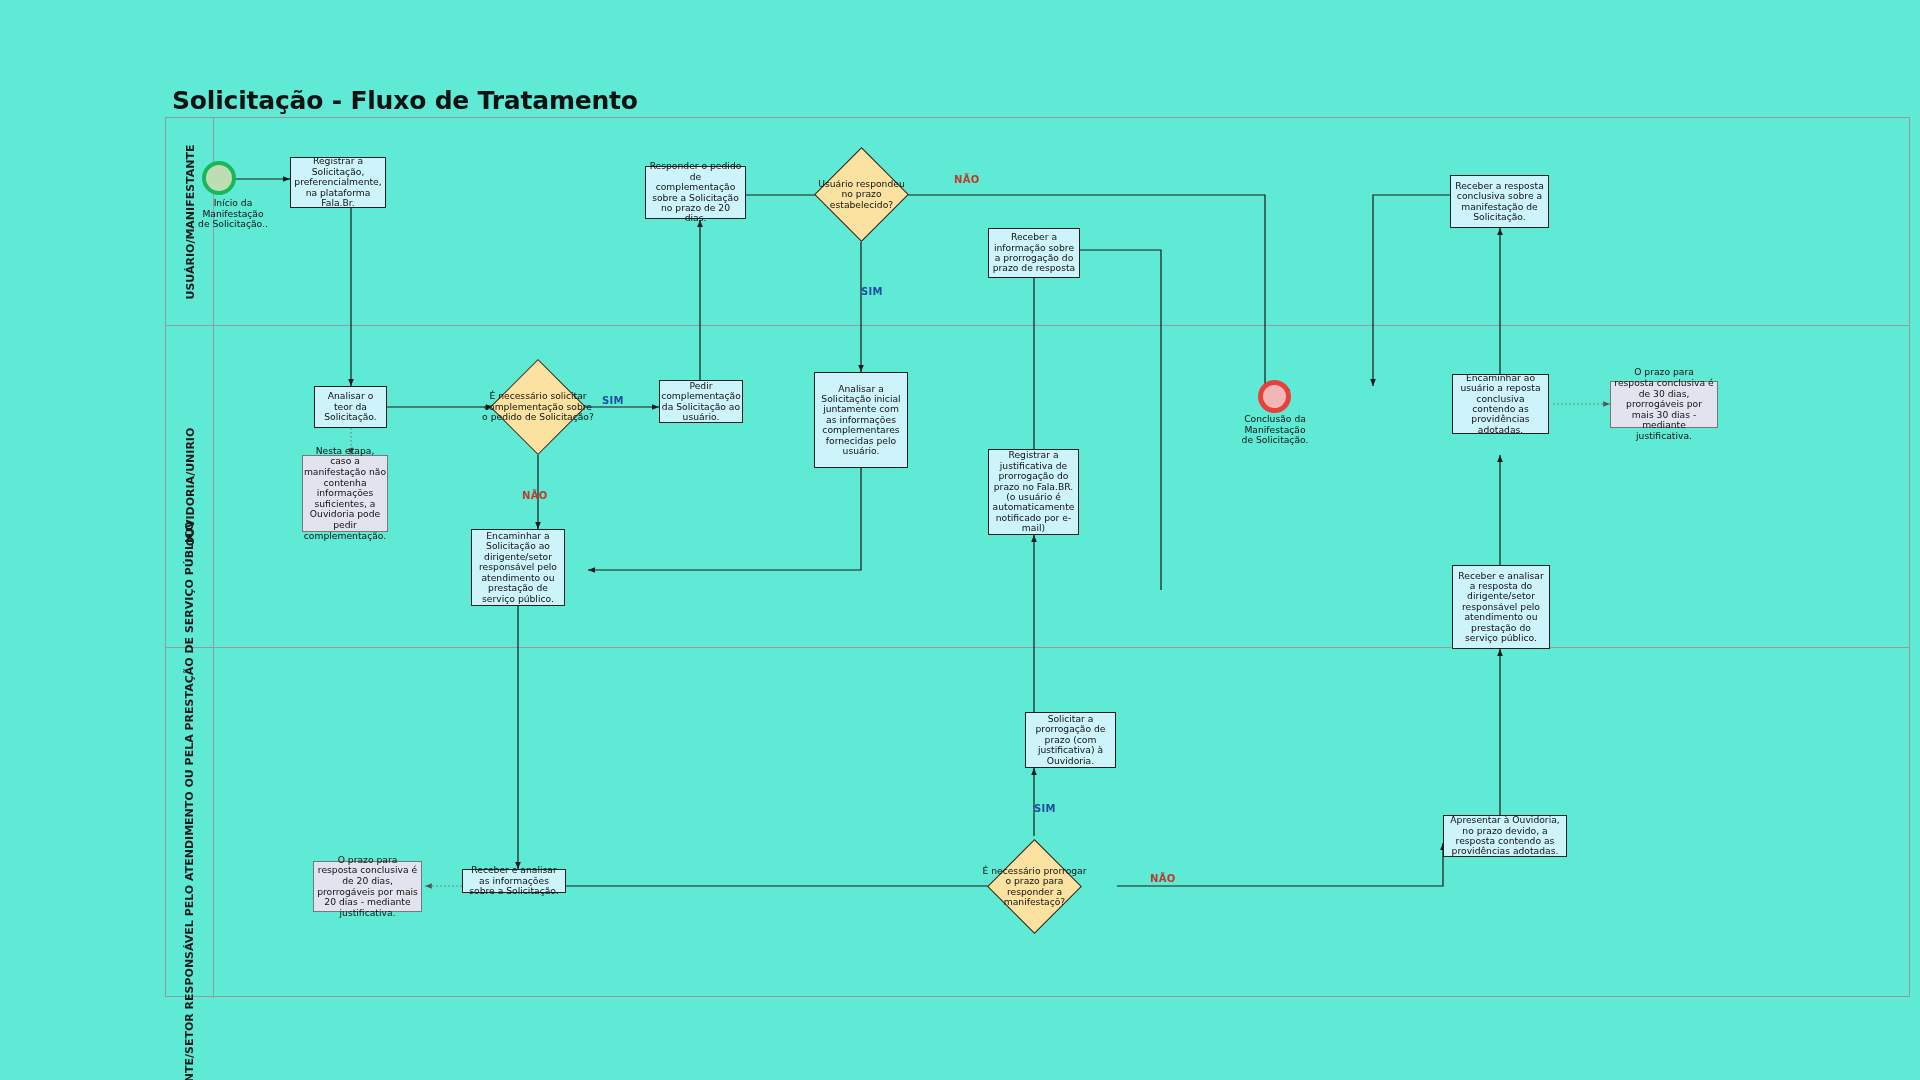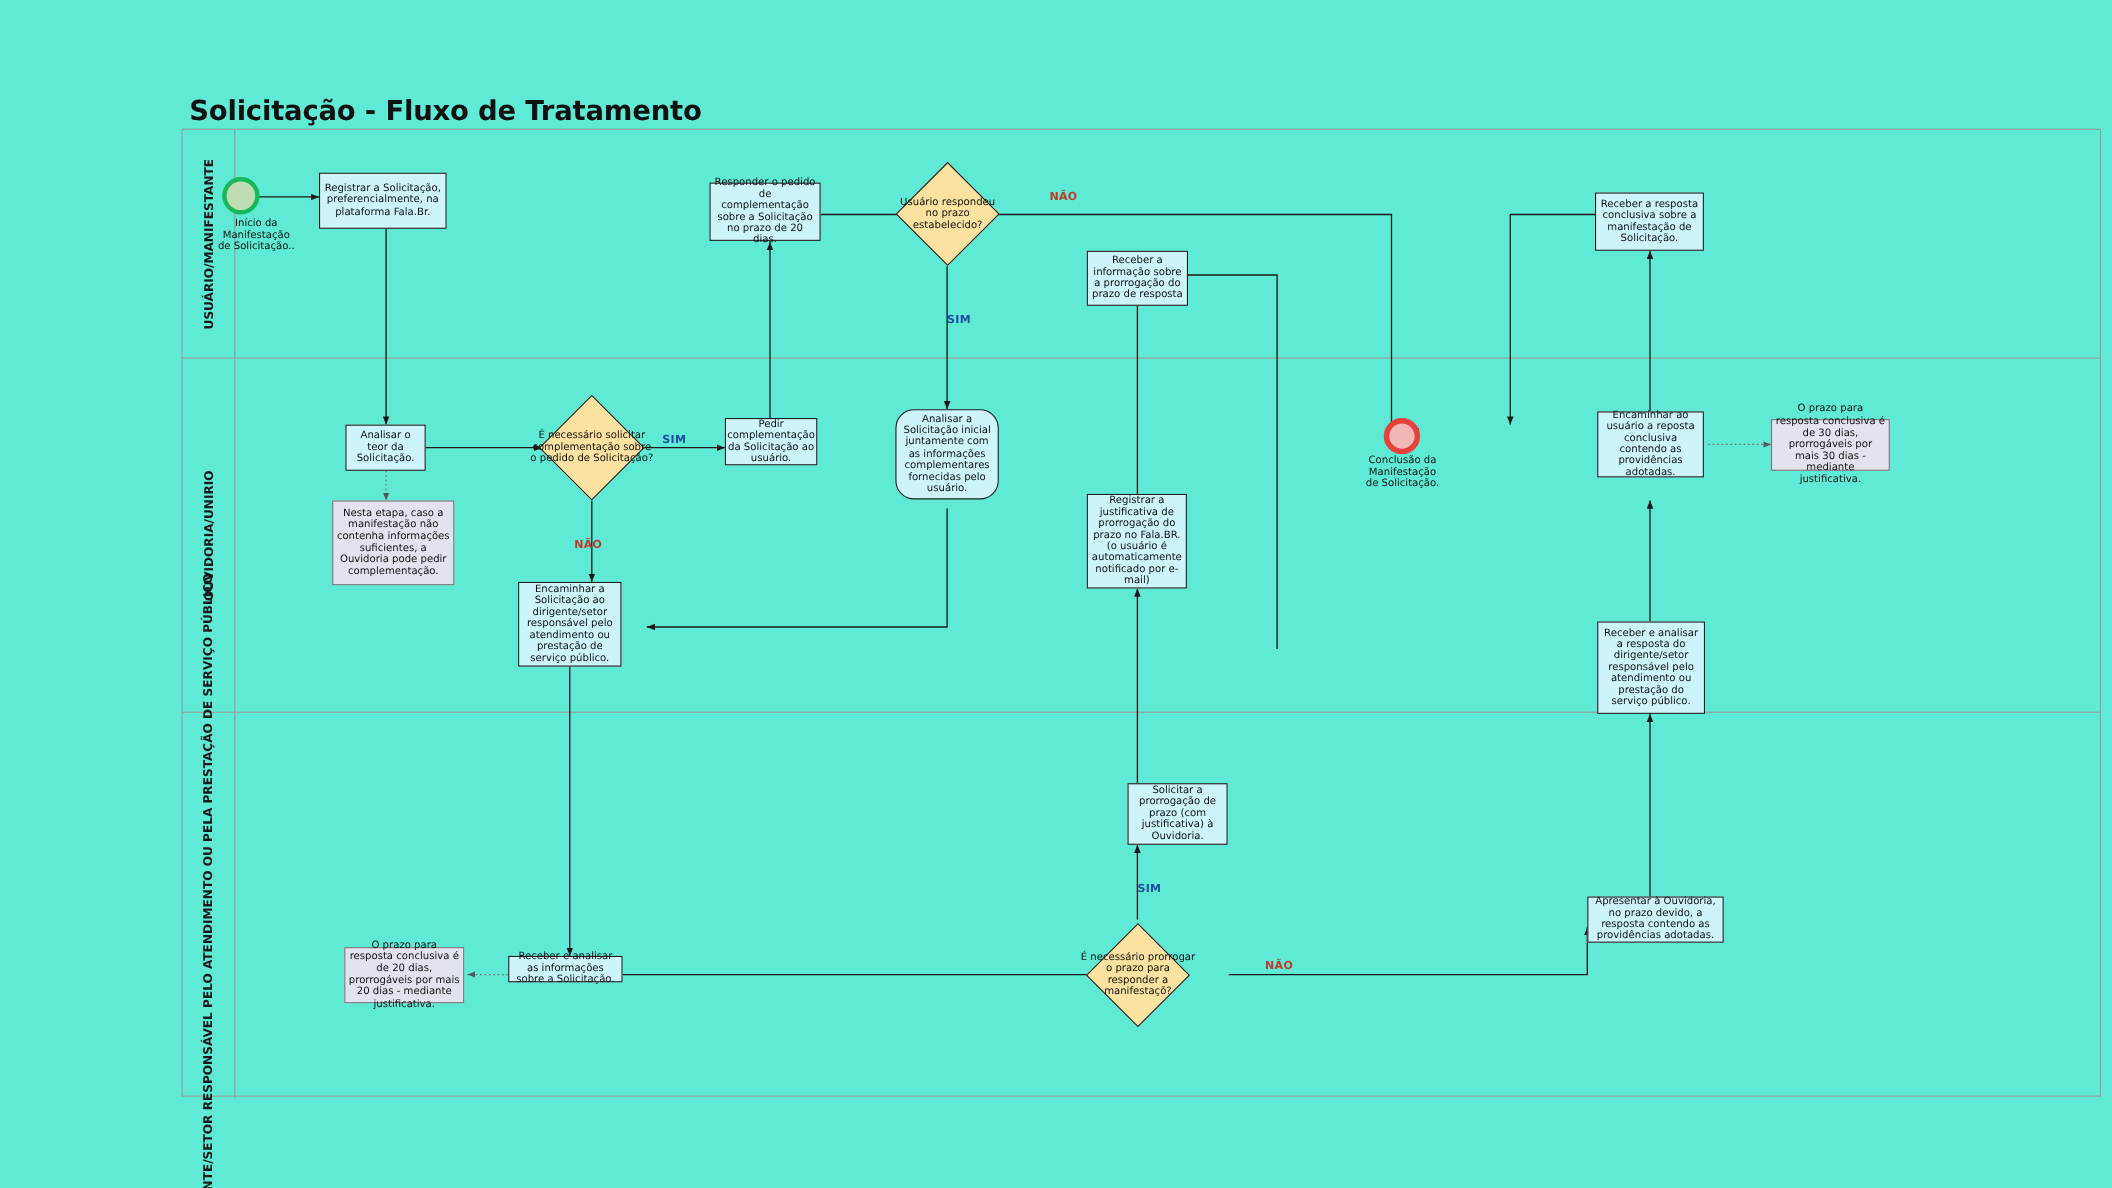--- a/index.html
+++ b/index.html
@@ -151,48 +151,48 @@
       <path d="M1553,404 L1610,404"></path>
       <path d="M462,886 L425,886"></path>
     </g>
   </svg>
 
   <div class="evt evt-start" style="left:234px;top:161px;width:34px;height:34px;transform:translateX(-32px);"></div>
   <div class="evt-label" style="left:173px;top:198px;width:120px;">Início da
 Manifestação
 de Solicitação..</div>
 
-  <div class="node task" style="left:290px;top:157px;width:116px;height:51px;">Registrar a Solicitação, preferencialmente, na plataforma Fala.Br.</div>
+  <div class="node task" style="left:290px;top:157px;width:96px;height:51px;">Registrar a Solicitação, preferencialmente, na plataforma Fala.Br.</div>
 
   <div class="node task" style="left:645px;top:166px;width:101px;height:53px;">Responder o pedido de complementação sobre a Solicitação no prazo de 20 dias.</div>
 
   <div class="gw-wrap" style="left:828px;top:161px;width:67px;height:67px;">
     <div class="gw-shape"></div>
     <div class="gw-text">Usuário respondeu no prazo estabelecido?</div>
   </div>
 
   <div class="node task" style="left:988px;top:228px;width:92px;height:50px;">Receber a informação sobre a prorrogação do prazo de resposta</div>
 
   <div class="node task" style="left:1450px;top:175px;width:99px;height:53px;">Receber a resposta conclusiva sobre a manifestação de Solicitação.</div>
 
   <div class="flowlabel lbl-nao" style="left:954px;top:174px;">NÃO</div>
   <div class="flowlabel lbl-sim" style="left:861px;top:286px;">SIM</div>
 
   <div class="node task" style="left:314px;top:386px;width:73px;height:42px;">Analisar o teor da Solicitação.</div>
 
-  <div class="node note" style="left:302px;top:455px;width:111px;height:77px;">Nesta etapa, caso a manifestação não contenha informações suficientes, a Ouvidoria pode pedir complementação.</div>
+  <div class="node note" style="left:302px;top:455px;width:86px;height:77px;">Nesta etapa, caso a manifestação não contenha informações suficientes, a Ouvidoria pode pedir complementação.</div>
 
   <div class="gw-wrap" style="left:504px;top:373px;width:68px;height:68px;">
     <div class="gw-shape"></div>
     <div class="gw-text" style="left:-22px;width:calc(100% + 44px);">É necessário solicitar complementação sobre o pedido de Solicitação?</div>
   </div>
 
   <div class="node task" style="left:659px;top:380px;width:84px;height:43px;">Pedir complementação da Solicitação ao usuário.</div>
 
-  <div class="node task" style="left:814px;top:372px;width:94px;height:82px;border-radius:17px;">Analisar a Solicitação inicial juntamente com as informações complementares fornecidas pelo usuário.</div>
+  <div class="node task" style="left:814px;top:372px;width:94px;height:96px;">Analisar a Solicitação inicial juntamente com as informações complementares fornecidas pelo usuário.</div>
 
   <div class="node task" style="left:471px;top:529px;width:94px;height:77px;">Encaminhar a Solicitação ao dirigente/setor responsável pelo atendimento ou prestação de serviço público.</div>
 
   <div class="node task" style="left:988px;top:449px;width:91px;height:86px;">Registrar a justificativa de prorrogação do prazo no Fala.BR. (o usuário é automaticamente notificado por e-mail)</div>
 
   <div class="evt evt-end" style="left:1258px;top:380px;width:33px;height:33px;"></div>
   <div class="evt-label" style="left:1214px;top:414px;width:122px;">Conclusão da
 Manifestação
 de Solicitação.</div>
 

